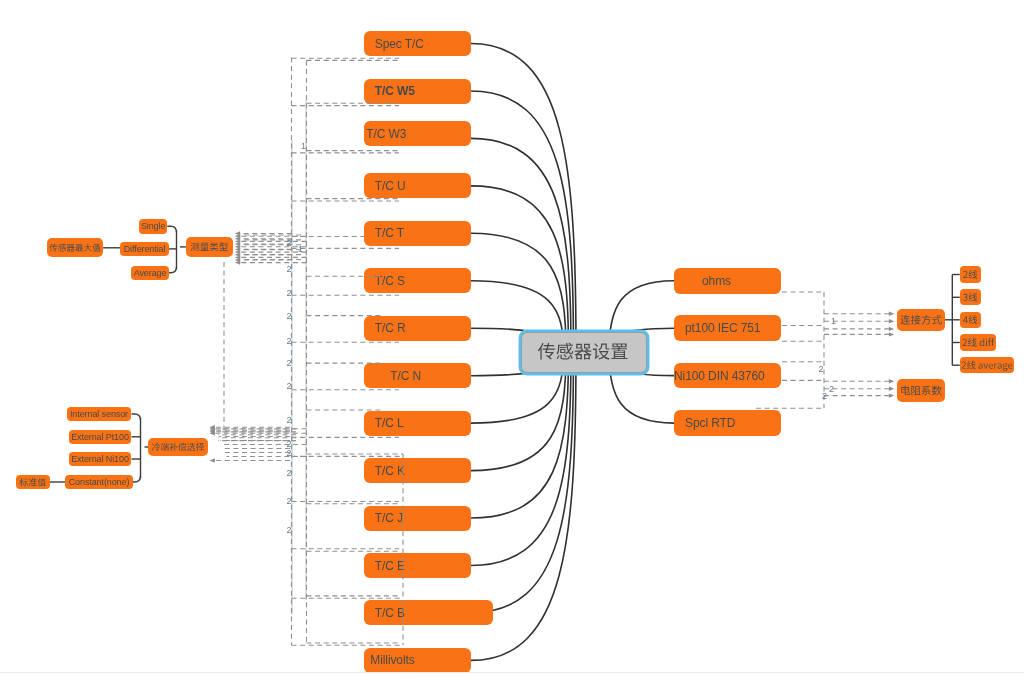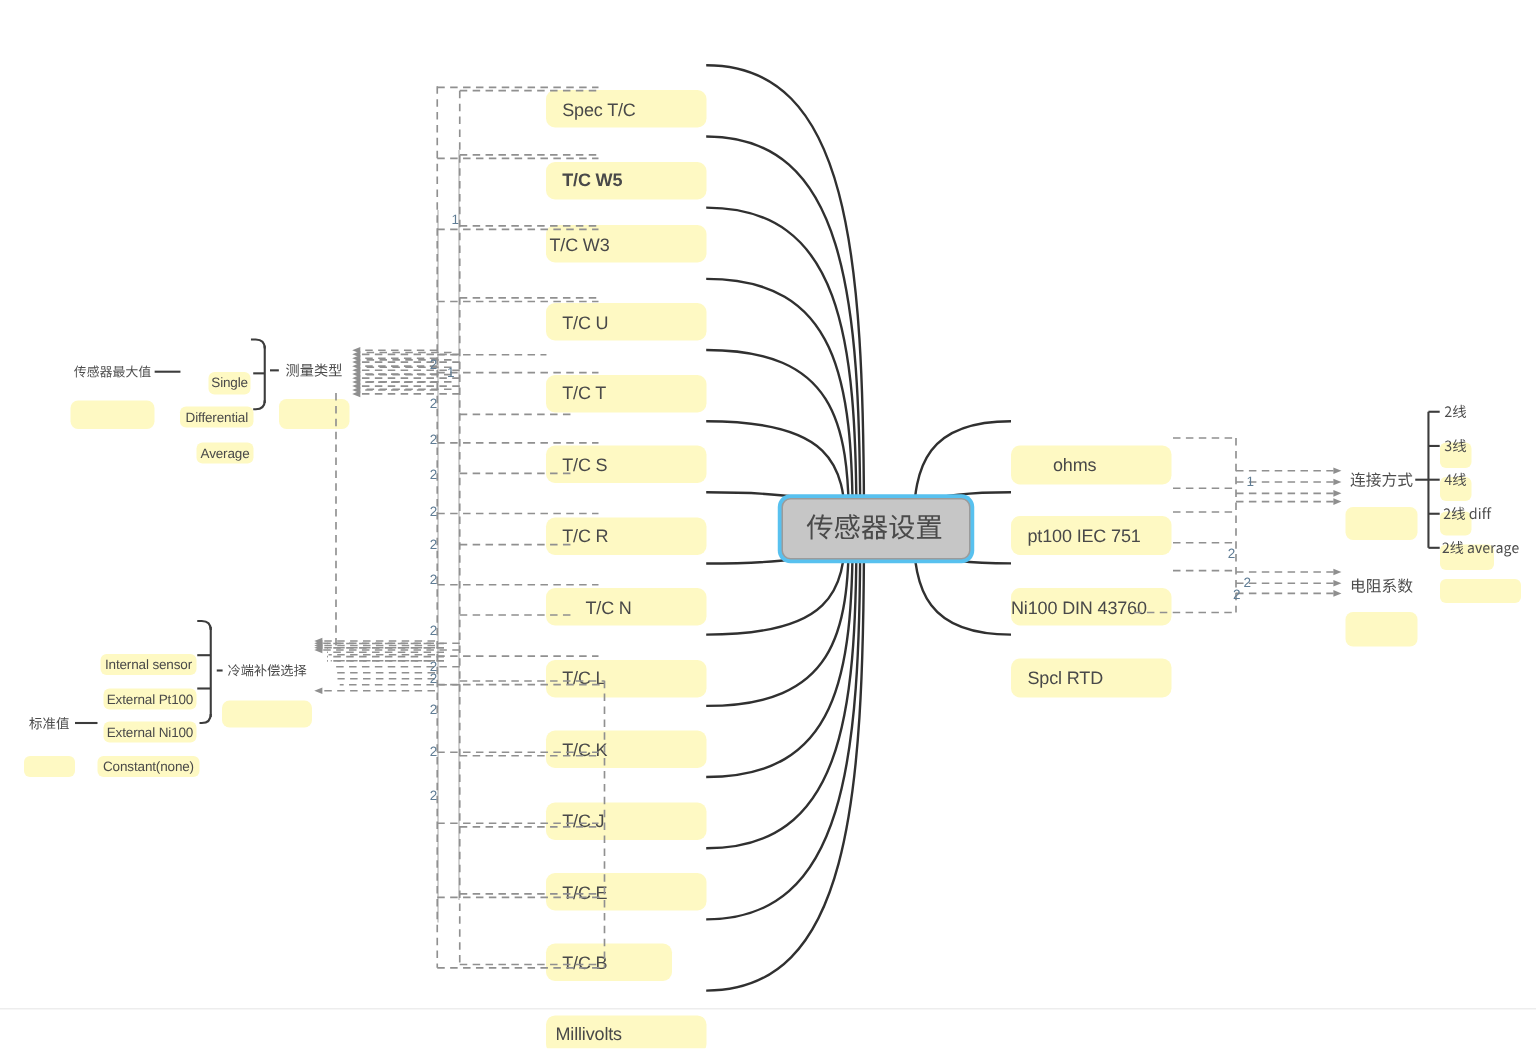--- a/index.html
+++ b/index.html
@@ -1,21 +1,21 @@
 <!DOCTYPE html>
 <html><head><meta charset="utf-8">
 <style>
 html,body{margin:0;padding:0;background:#fff;}
 #stage{position:relative;width:1024px;height:699px;overflow:hidden;background:#fff;
   font-family:"Liberation Sans", sans-serif;}
 svg.lay{position:absolute;left:0;top:0;}
 .cv{fill:none;stroke:#303030;stroke-width:1.6;}
 .br{fill:none;stroke:#3c3c3c;stroke-width:1.4;}
-.nd{position:absolute;background:#fef9c3;color:#494949;letter-spacing:-0.1px;display:flex;align-items:center;
-  justify-content:center;white-space:nowrap;box-sizing:border-box;margin-top:29px;}
+.nd{position:absolute;background:#f97316;color:#494949;letter-spacing:-0.1px;display:flex;align-items:center;
+  justify-content:center;white-space:nowrap;box-sizing:border-box;}
 #central{position:absolute;left:521px;top:332px;width:124px;height:39px;background:#c6c6c6;
   border:1px solid #9b9b9b;border-radius:6px;box-shadow:0 0 0 2.5px #58c1ef;
   display:flex;align-items:center;justify-content:center;font-size:19px;color:#4a4a4a;}
 .dl{stroke:#909090;stroke-width:1.1;stroke-dasharray:5 3.6;fill:none;}
 .sl{stroke:#b3b3b3;stroke-width:0.8;fill:none;}
 .ah{fill:#8f8f8f;stroke:none;}
 .nl{font-size:9px;fill:#5f7c94;font-family:"Liberation Sans",sans-serif;}
 #bline{position:absolute;left:0;top:672px;width:1024px;height:1px;background:#ededed;}
 </style></head>
 <body>
@@ -65,21 +65,21 @@
 <div class="nd" style="left:364.3px;top:121px;width:106.5px;height:25.0px;border-radius:6px;font-size:12px;padding-left:2px;justify-content:flex-start;">T/C W3</div>
 <div class="nd" style="left:364.3px;top:173.4px;width:106.5px;height:25.0px;border-radius:6px;font-size:12px;padding-left:10.5px;justify-content:flex-start;">T/C U</div>
 <div class="nd" style="left:364.3px;top:220.8px;width:106.5px;height:25.0px;border-radius:6px;font-size:12px;padding-left:10.5px;justify-content:flex-start;">T/C T</div>
 <div class="nd" style="left:364.3px;top:268.2px;width:106.5px;height:25.0px;border-radius:6px;font-size:12px;padding-left:10.5px;justify-content:flex-start;">T/C S</div>
 <div class="nd" style="left:364.3px;top:315.7px;width:106.5px;height:25.0px;border-radius:6px;font-size:12px;padding-left:10.5px;justify-content:flex-start;">T/C R</div>
 <div class="nd" style="left:364.3px;top:363.2px;width:106.5px;height:25.0px;border-radius:6px;font-size:12px;padding-left:26px;justify-content:flex-start;">T/C N</div>
 <div class="nd" style="left:364.3px;top:410.6px;width:106.5px;height:25.0px;border-radius:6px;font-size:12px;padding-left:10.5px;justify-content:flex-start;">T/C L</div>
 <div class="nd" style="left:364.3px;top:458.1px;width:106.5px;height:25.0px;border-radius:6px;font-size:12px;padding-left:10.5px;justify-content:flex-start;">T/C K</div>
 <div class="nd" style="left:364.3px;top:505.5px;width:106.5px;height:25.0px;border-radius:6px;font-size:12px;padding-left:10.5px;justify-content:flex-start;">T/C J</div>
 <div class="nd" style="left:364.3px;top:553.0px;width:106.5px;height:25.0px;border-radius:6px;font-size:12px;padding-left:10.5px;justify-content:flex-start;">T/C E</div>
-<div class="nd" style="left:364.3px;top:600.4px;width:84px;height:25.0px;border-radius:6px;font-size:12px;padding-left:10.5px;justify-content:flex-start;">T/C B</div>
+<div class="nd" style="left:364.3px;top:600.4px;width:129px;height:25.0px;border-radius:6px;font-size:12px;padding-left:10.5px;justify-content:flex-start;">T/C B</div>
 <div class="nd" style="left:364.3px;top:647.9px;width:106.5px;height:25.0px;border-radius:6px;font-size:12px;padding-left:6px;justify-content:flex-start;">Millivolts</div>
 <div class="nd" style="left:674.0px;top:268.0px;width:107.0px;height:25.5px;border-radius:6px;font-size:12px;padding-left:28px;justify-content:flex-start;">ohms</div>
 <div class="nd" style="left:674.0px;top:315.4px;width:107.0px;height:25.5px;border-radius:6px;font-size:12px;padding-left:11px;justify-content:flex-start;">pt100 IEC 751</div>
 <div class="nd" style="left:674.0px;top:362.9px;width:107.0px;height:25.5px;border-radius:6px;font-size:12px;justify-content:flex-start;">Ni100 DIN 43760</div>
 <div class="nd" style="left:674.0px;top:410.4px;width:107.0px;height:25.5px;border-radius:6px;font-size:12px;padding-left:11px;justify-content:flex-start;">Spcl RTD</div>
 <div id="central"></div>
 <div class="nd" style="left:959.8px;top:266.3px;width:21.0px;height:16.4px;border-radius:4px;font-size:10px;"></div>
 <div class="nd" style="left:959.8px;top:289.1px;width:21.0px;height:16.4px;border-radius:4px;font-size:10px;"></div>
 <div class="nd" style="left:959.8px;top:311.6px;width:21.0px;height:16.4px;border-radius:4px;font-size:10px;"></div>
 <div class="nd" style="left:959.8px;top:334.3px;width:36.5px;height:16.4px;border-radius:4px;font-size:10px;"></div>

